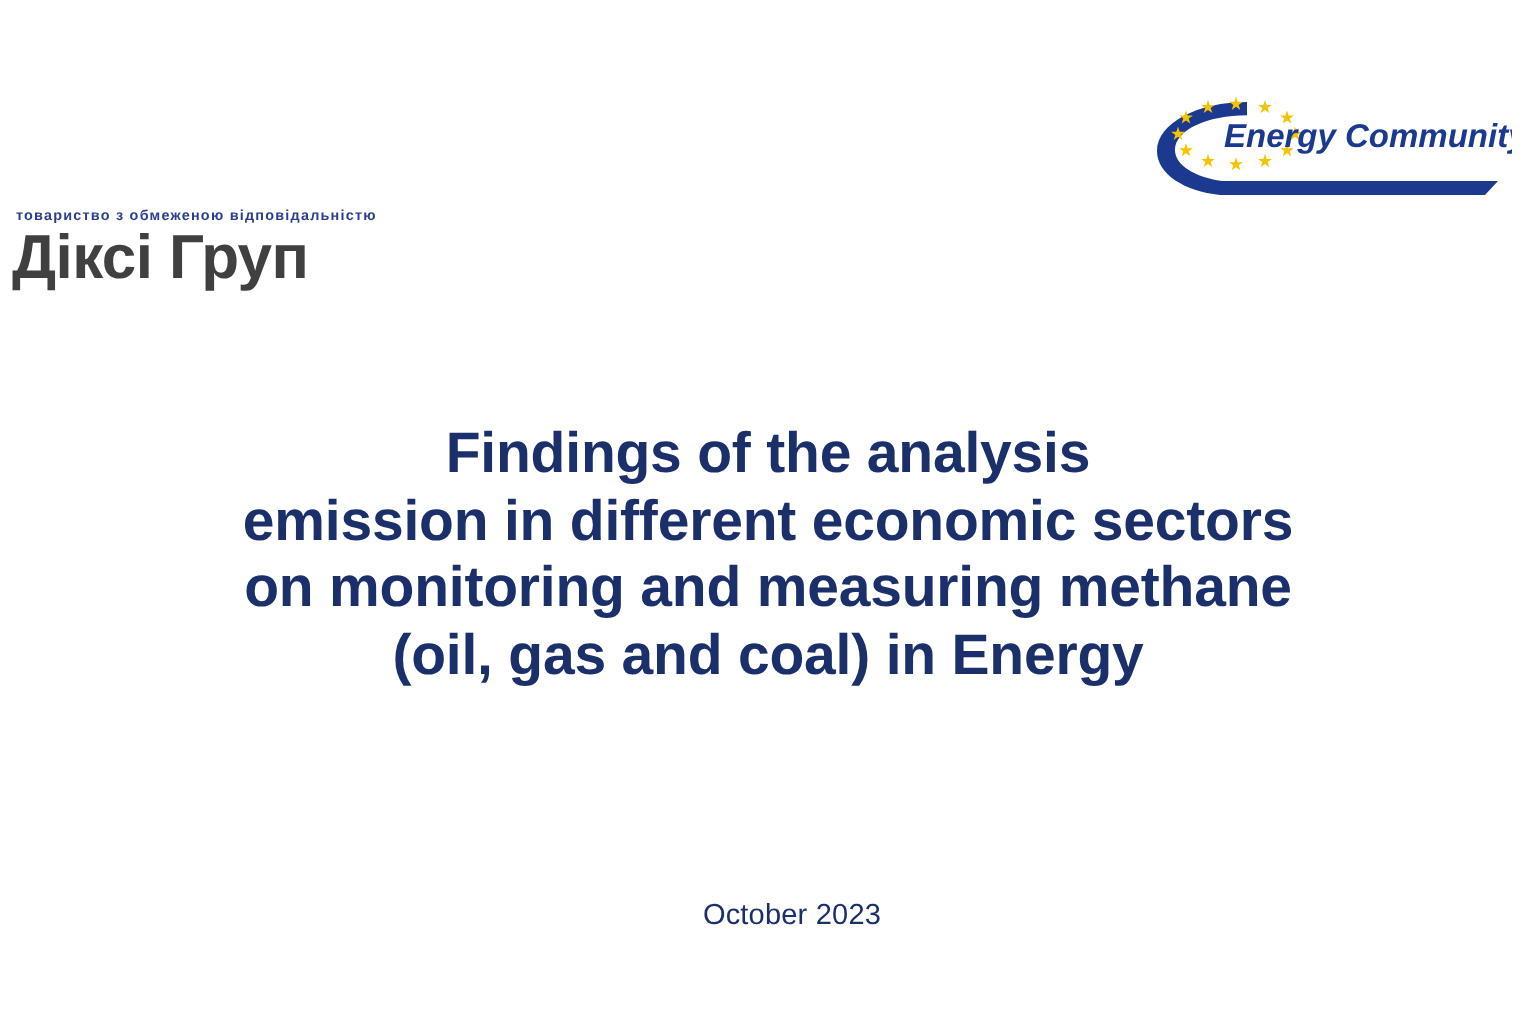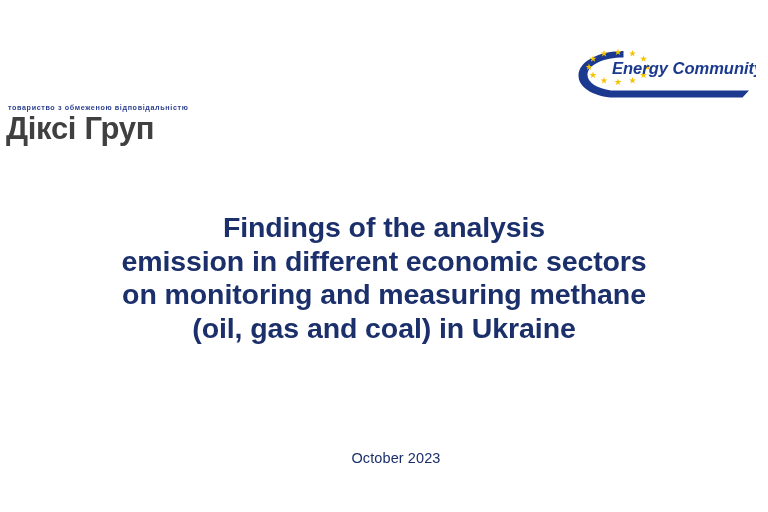--- a/index.html
+++ b/index.html
@@ -136,18 +136,18 @@
       </g>
 
       <text x="46" y="29.5" font-family="Liberation Sans, sans-serif" font-size="16.5" font-weight="bold" font-style="italic" fill="#1b3a8f">Energy Community</text>
     </svg>
   </div>
 
   <div class="title-block">
     <div class="title-line">Findings of the analysis</div>
     <div class="title-line">emission in different economic sectors</div>
     <div class="title-line">on monitoring and measuring methane</div>
-    <div class="title-line">(oil, gas and coal) in Ukraine</div>
+    <div class="title-line">(oil, gas and coal) in Energy</div>
   </div>
 
   <div class="date-line">October 2023</div>
 
 </div>
 
 </body></html>

